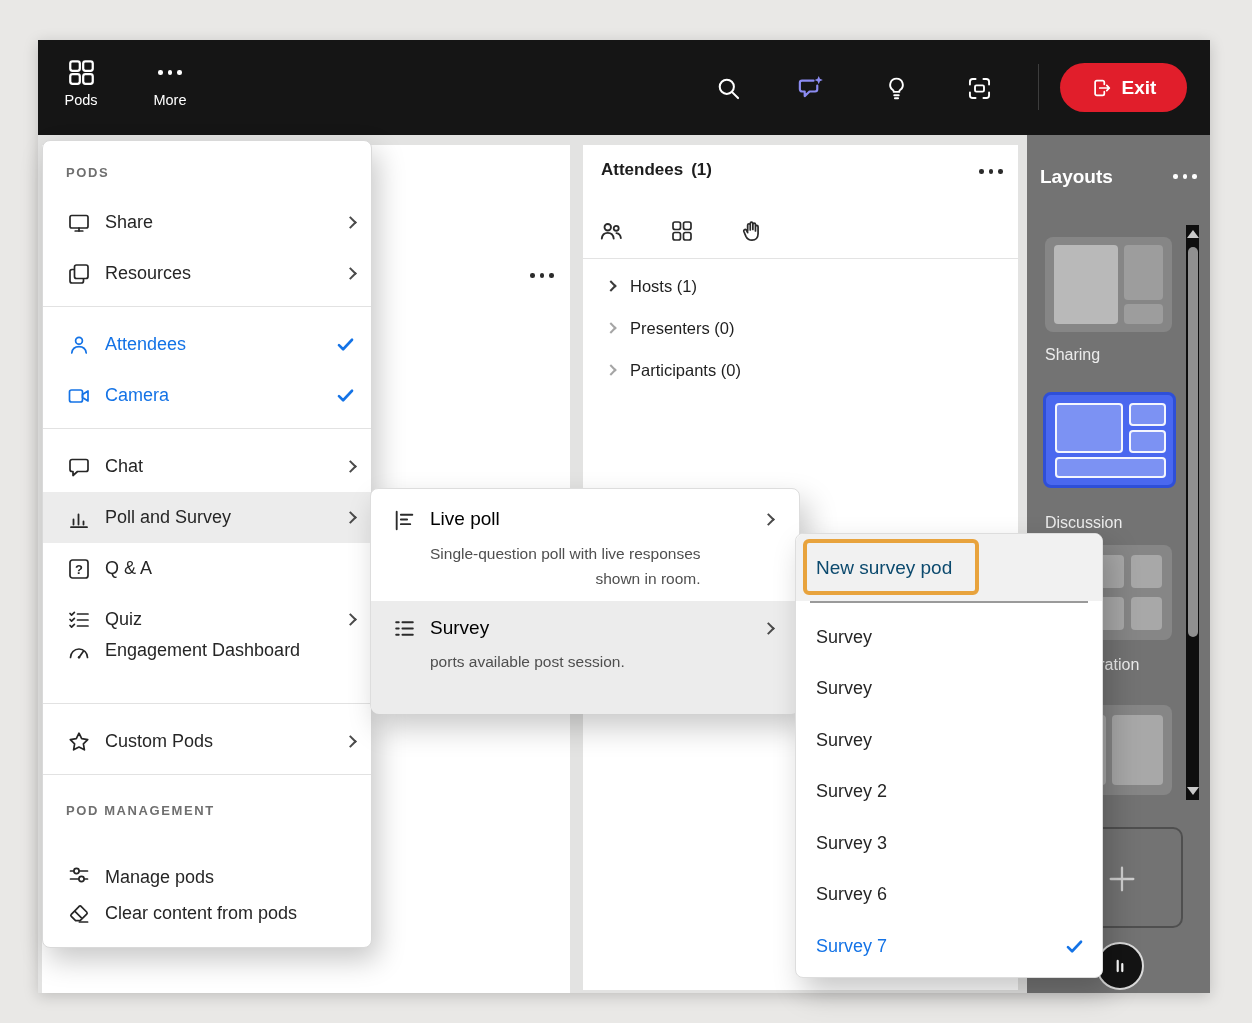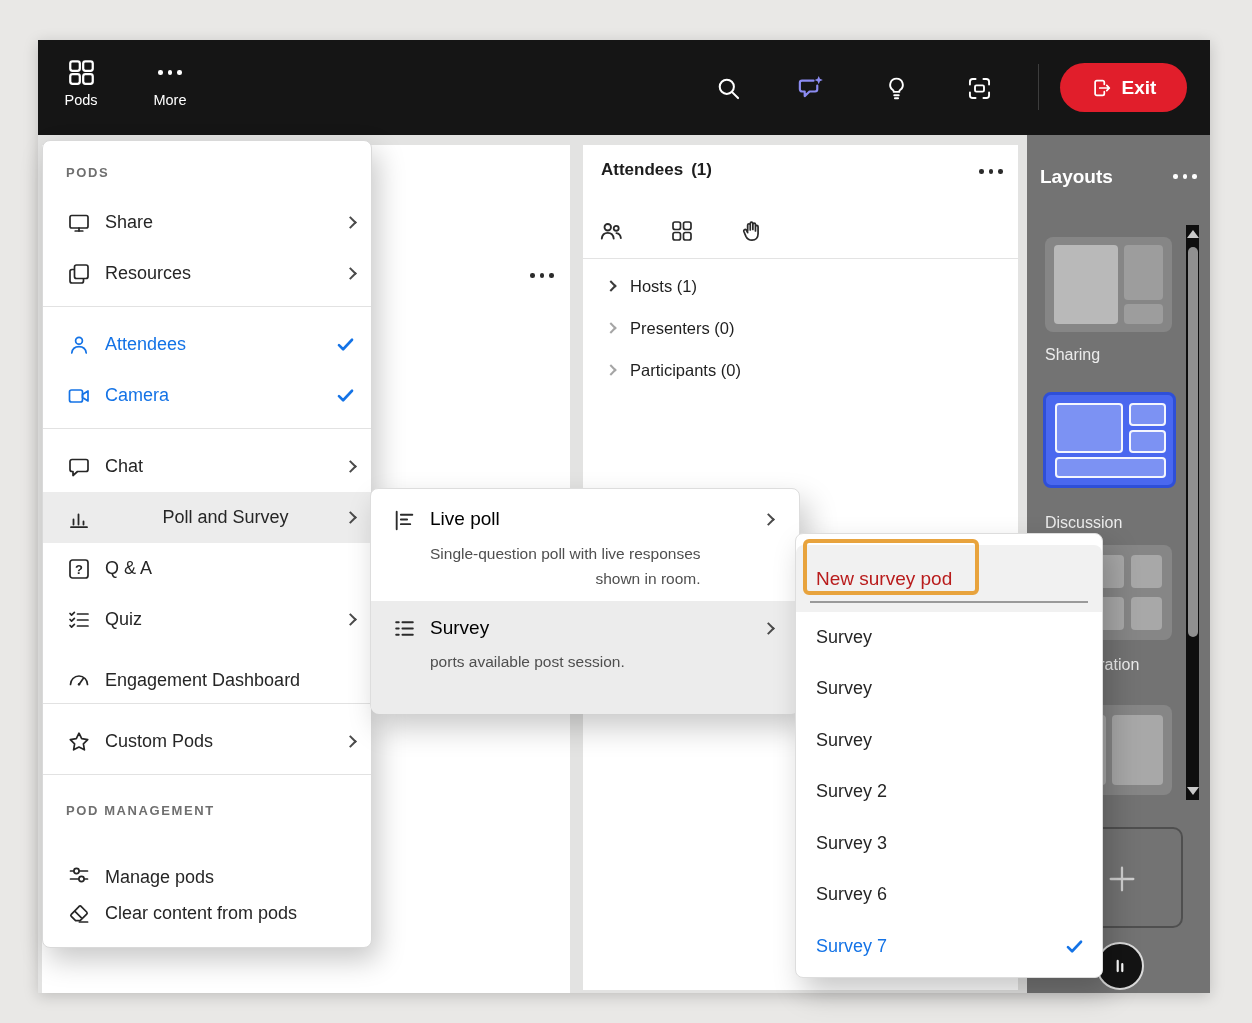--- a/index.html
+++ b/index.html
@@ -33,21 +33,21 @@
   .menu-div { position:absolute; left:0; width:100%; height:1px; background:#e2e2e2; }
 
   
   .submenu { position:absolute; background:#fff; border:1px solid #dddddd; border-radius:8px; box-shadow:8px 14px 30px rgba(0,0,0,.22); }
   .flyout-item { position:absolute; left:0; width:100%; cursor:pointer; }
   .fi-title { position:absolute; font-size:19px; color:#000000; }
   .fi-desc { position:absolute; font-size:15.5px; color:#4f4f4f; line-height:25px; }
   .fi-icon { position:absolute; display:flex; color:#2b2b2b; }
   .fi-chev { position:absolute; color:#4a4a4a; }
 
-  .new-row { position:absolute; top:11px; left:0; width:100%; height:67px; background:#f1f1f1; border-radius:8px 8px 0 0; display:flex; align-items:center; padding-left:20px; font-size:19px; color:#b91c1c; cursor:pointer; }
+  .new-row { position:absolute; top:0; left:0; width:100%; height:67px; background:#f1f1f1; border-radius:8px 8px 0 0; display:flex; align-items:center; padding-left:20px; font-size:19px; color:#0c4a6e; cursor:pointer; }
   .sm2-div { position:absolute; top:67px; left:14px; right:14px; height:2px; background:#9a9a9a; }
   .s-item { position:absolute; left:0; width:100%; height:52px; display:flex; align-items:center; padding:0 18px 0 20px; font-size:18px; color:#262626; cursor:pointer; }
   .s-item.sel { color:#1473E6; }
 
   .annotation { position:absolute; left:765px; top:499px; width:176px; height:56px; border:4px solid #E8A33D; border-radius:6px; z-index:40; pointer-events:none; }
 
   
   .pod-title { position:absolute; font-size:17px; font-weight:bold; color:#1d1d1d; display:flex; gap:8px; }
   .pod-toolbar-icon { position:absolute; width:26px; height:26px; display:flex; align-items:center; justify-content:center; color:#2a2a2a; cursor:pointer; }
   .pod-div { position:absolute; left:0; width:100%; height:1px; background:#e3e3e3; }
@@ -300,21 +300,21 @@
 
       <div class="menu-item" style="top:300px;">
         <span class="mi-icon">
             <svg width="24" height="24" viewBox="0 0 24 24" fill="none" stroke="currentColor" stroke-width="1.7" stroke-linejoin="round">
               <path d="M5 4.5h14a2 2 0 0 1 2 2v8a2 2 0 0 1-2 2h-8.5L6 20.5v-4H5a2 2 0 0 1-2-2v-8a2 2 0 0 1 2-2z"></path>
             </svg>
           </span>
         <span class="mi-label">Chat</span>
         <span class="chev" style="color:#4a4a4a;"></span>
       </div>
-      <div class="menu-item hl" style="top:351px;text-align:center;">
+      <div class="menu-item hl" style="top:351px;">
         <span class="mi-icon">
             <svg width="24" height="24" viewBox="0 0 24 24" fill="none" stroke="currentColor" stroke-width="1.8" stroke-linecap="round">
               <path d="M6.5 18.5v-5M11.5 18.5v-10M16.5 18.5v-3M4 21.2h16"></path>
             </svg>
           </span>
         <span class="mi-label">Poll and Survey</span>
         <span class="chev" style="color:#4a4a4a;"></span>
       </div>
       <div class="menu-item" style="top:402px;">
         <span class="mi-icon">
@@ -328,21 +328,21 @@
       <div class="menu-item" style="top:453px;">
         <span class="mi-icon">
             <svg width="24" height="24" viewBox="0 0 24 24" fill="none" stroke="currentColor" stroke-width="1.7" stroke-linecap="round" stroke-linejoin="round">
               <path d="M3 5.5l1.6 1.6 2.8-2.8M3 11.5l1.6 1.6 2.8-2.8M3 17.5l1.6 1.6 2.8-2.8"></path>
               <path d="M10.5 6H21M10.5 12H21M10.5 18H21"></path>
             </svg>
           </span>
         <span class="mi-label">Quiz</span>
         <span class="chev" style="color:#4a4a4a;"></span>
       </div>
-      <div class="menu-item" style="top:499px;align-items:flex-end;">
+      <div class="menu-item" style="top:484px;">
         <span class="mi-icon">
             <svg width="24" height="24" viewBox="0 0 24 24" fill="none" stroke="currentColor" stroke-width="1.7" stroke-linecap="round">
               <path d="M3.5 18.5a8.5 8.5 0 1 1 17 0"></path>
               <path d="M12 18.5 16.2 12.4"></path>
               <circle cx="12" cy="18.2" r="1.2" fill="currentColor" stroke="none"></circle>
             </svg>
           </span>
         <span class="mi-label">Engagement Dashboard</span>
       </div>
       <div class="menu-div" style="top:562px;"></div>

